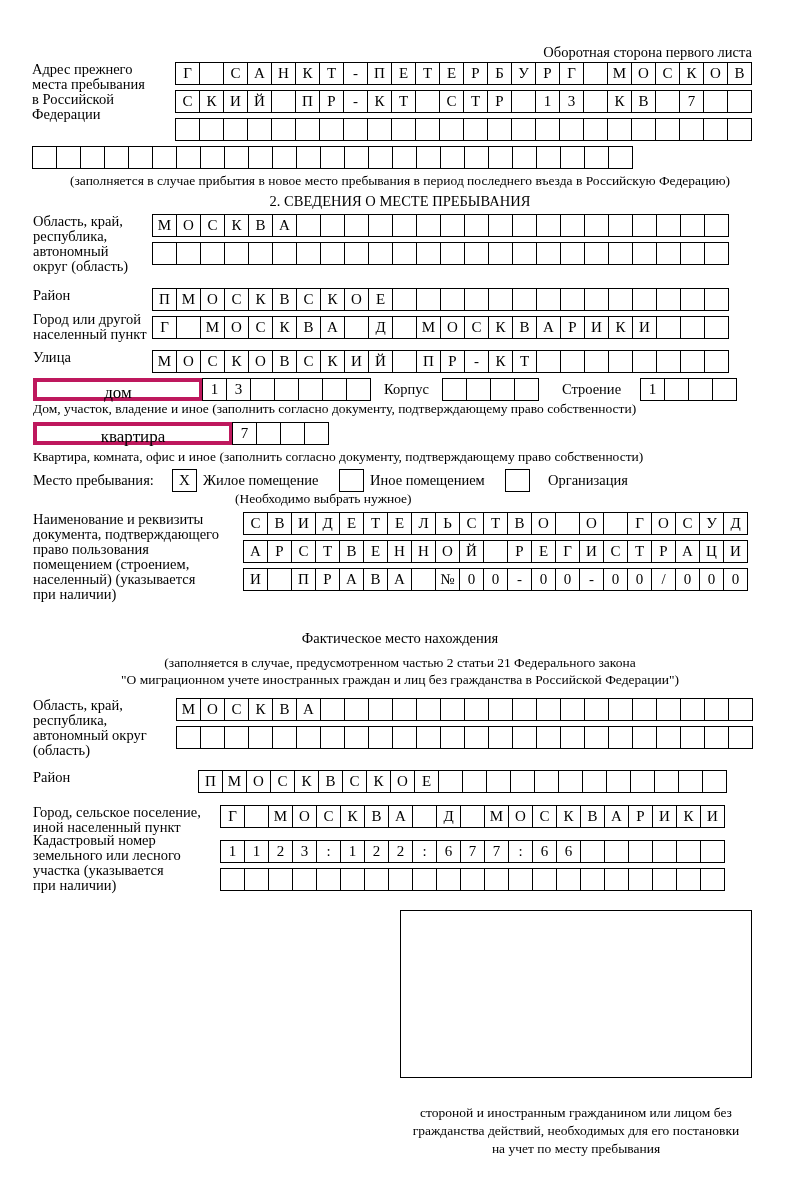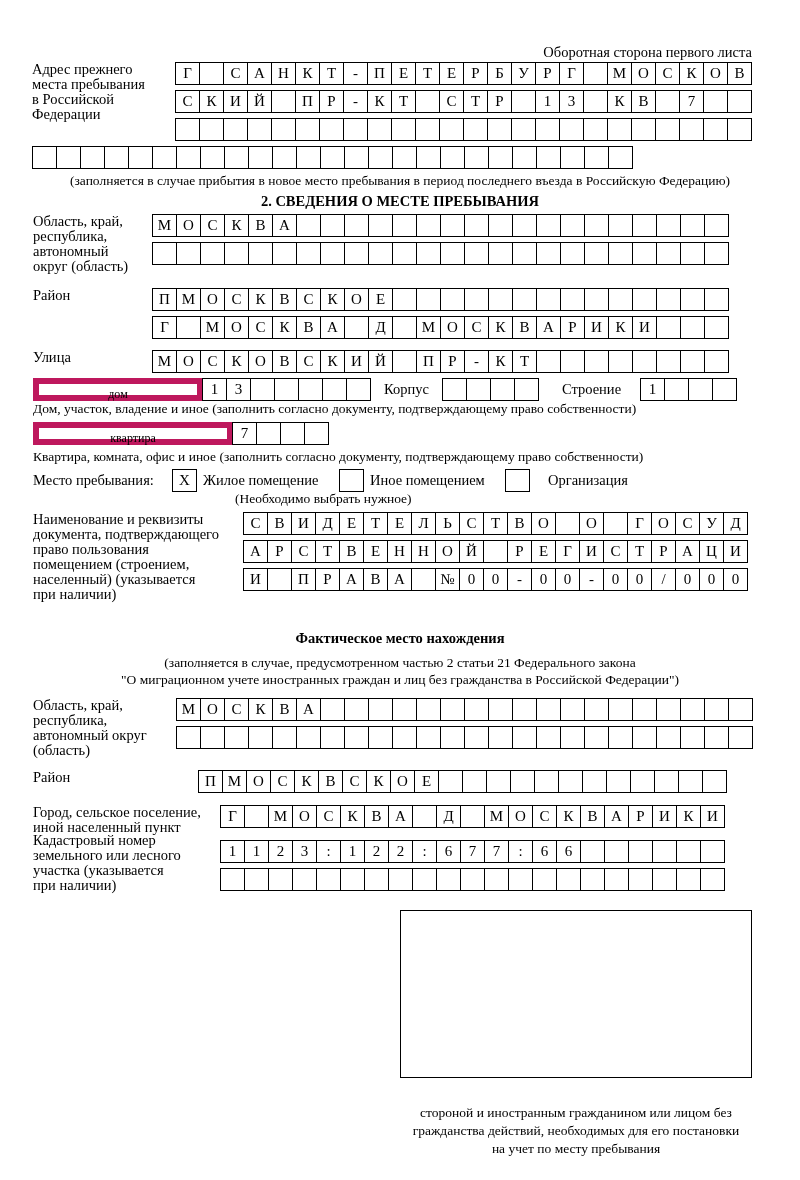--- a/index.html
+++ b/index.html
@@ -36,21 +36,21 @@
   .lbl-sm { font-size: 13.5px; }
 
   .center-note {
     text-align: center;
     font-size: 13.5px;
     line-height: 17px;
     width: 100%;
   }
 
   .section-title {
-    font-weight: bold;
+    font-weight: normal;
     font-size: 14.5px;
     text-align: center;
     width: 100%;
   }
 
   
   .boxrow { display: flex; }
   .bx {
     width: 25px;
     height: 23px;
@@ -59,24 +59,24 @@
     box-sizing: border-box;
     font-family: "Liberation Serif", serif;
     font-size: 15px;
     line-height: 21px;
     text-align: center;
     color: #000;
     background: #fff;
   }
 
   .wide-field {
-    border: 6px solid #be185d;
+    border: 4px solid #be185d;
     height: 23px;
     box-sizing: border-box;
-    font-size: 12px;
+    font-size: 17px;
     line-height: 21px;
     text-align: center;
   }
 
   .inline-label {
     font-size: 14.5px;
     line-height: 23px;
   }
 
   .big-box {
@@ -295,20 +295,22 @@
     <div class="bx"></div>
     <div class="bx"></div>
     <div class="bx"></div>
     <div class="bx"></div>
     <div class="bx"></div>
     <div class="bx"></div>
     <div class="bx"></div>
     <div class="bx"></div>
   </div>
 
+  <div class="abs lbl" style="left:33px; top:312px; width:125px;">Город или другой
+населенный пункт</div>
   <div class="abs boxrow" style="left:152px; top:316px;">
     <div class="bx">Г</div>
     <div class="bx"></div>
     <div class="bx">М</div>
     <div class="bx">О</div>
     <div class="bx">С</div>
     <div class="bx">К</div>
     <div class="bx">В</div>
     <div class="bx">А</div>
     <div class="bx"></div>

